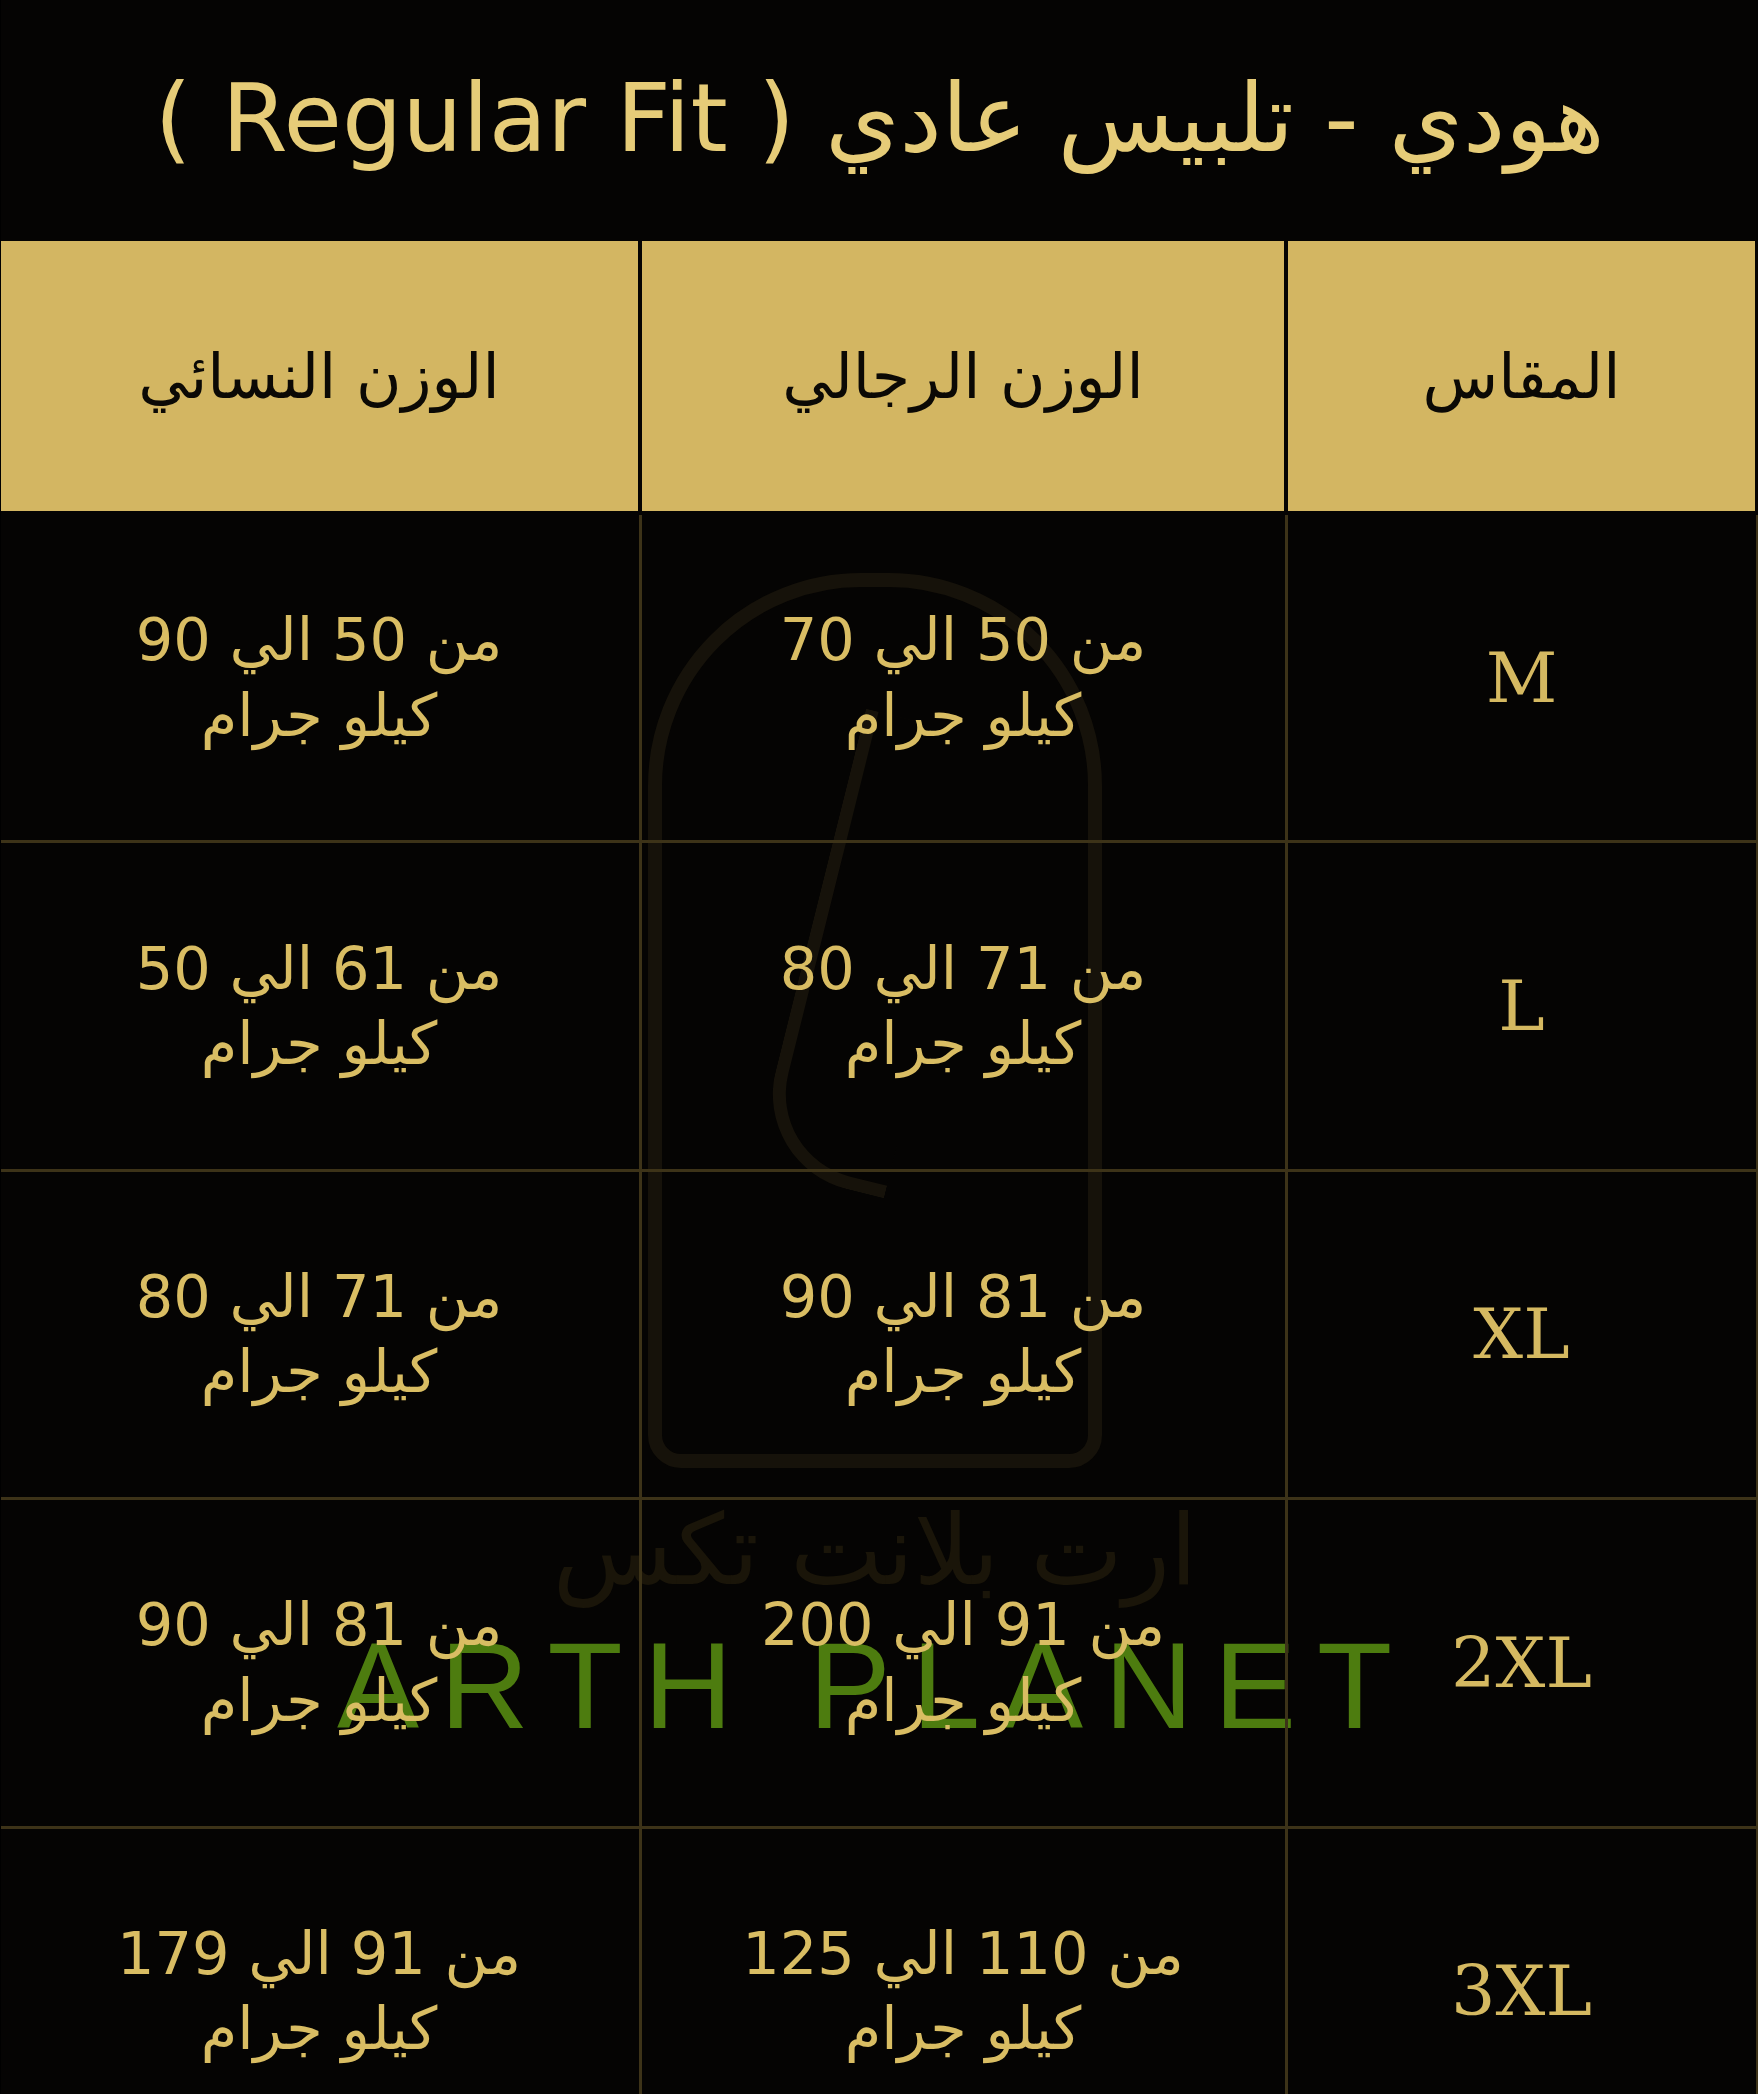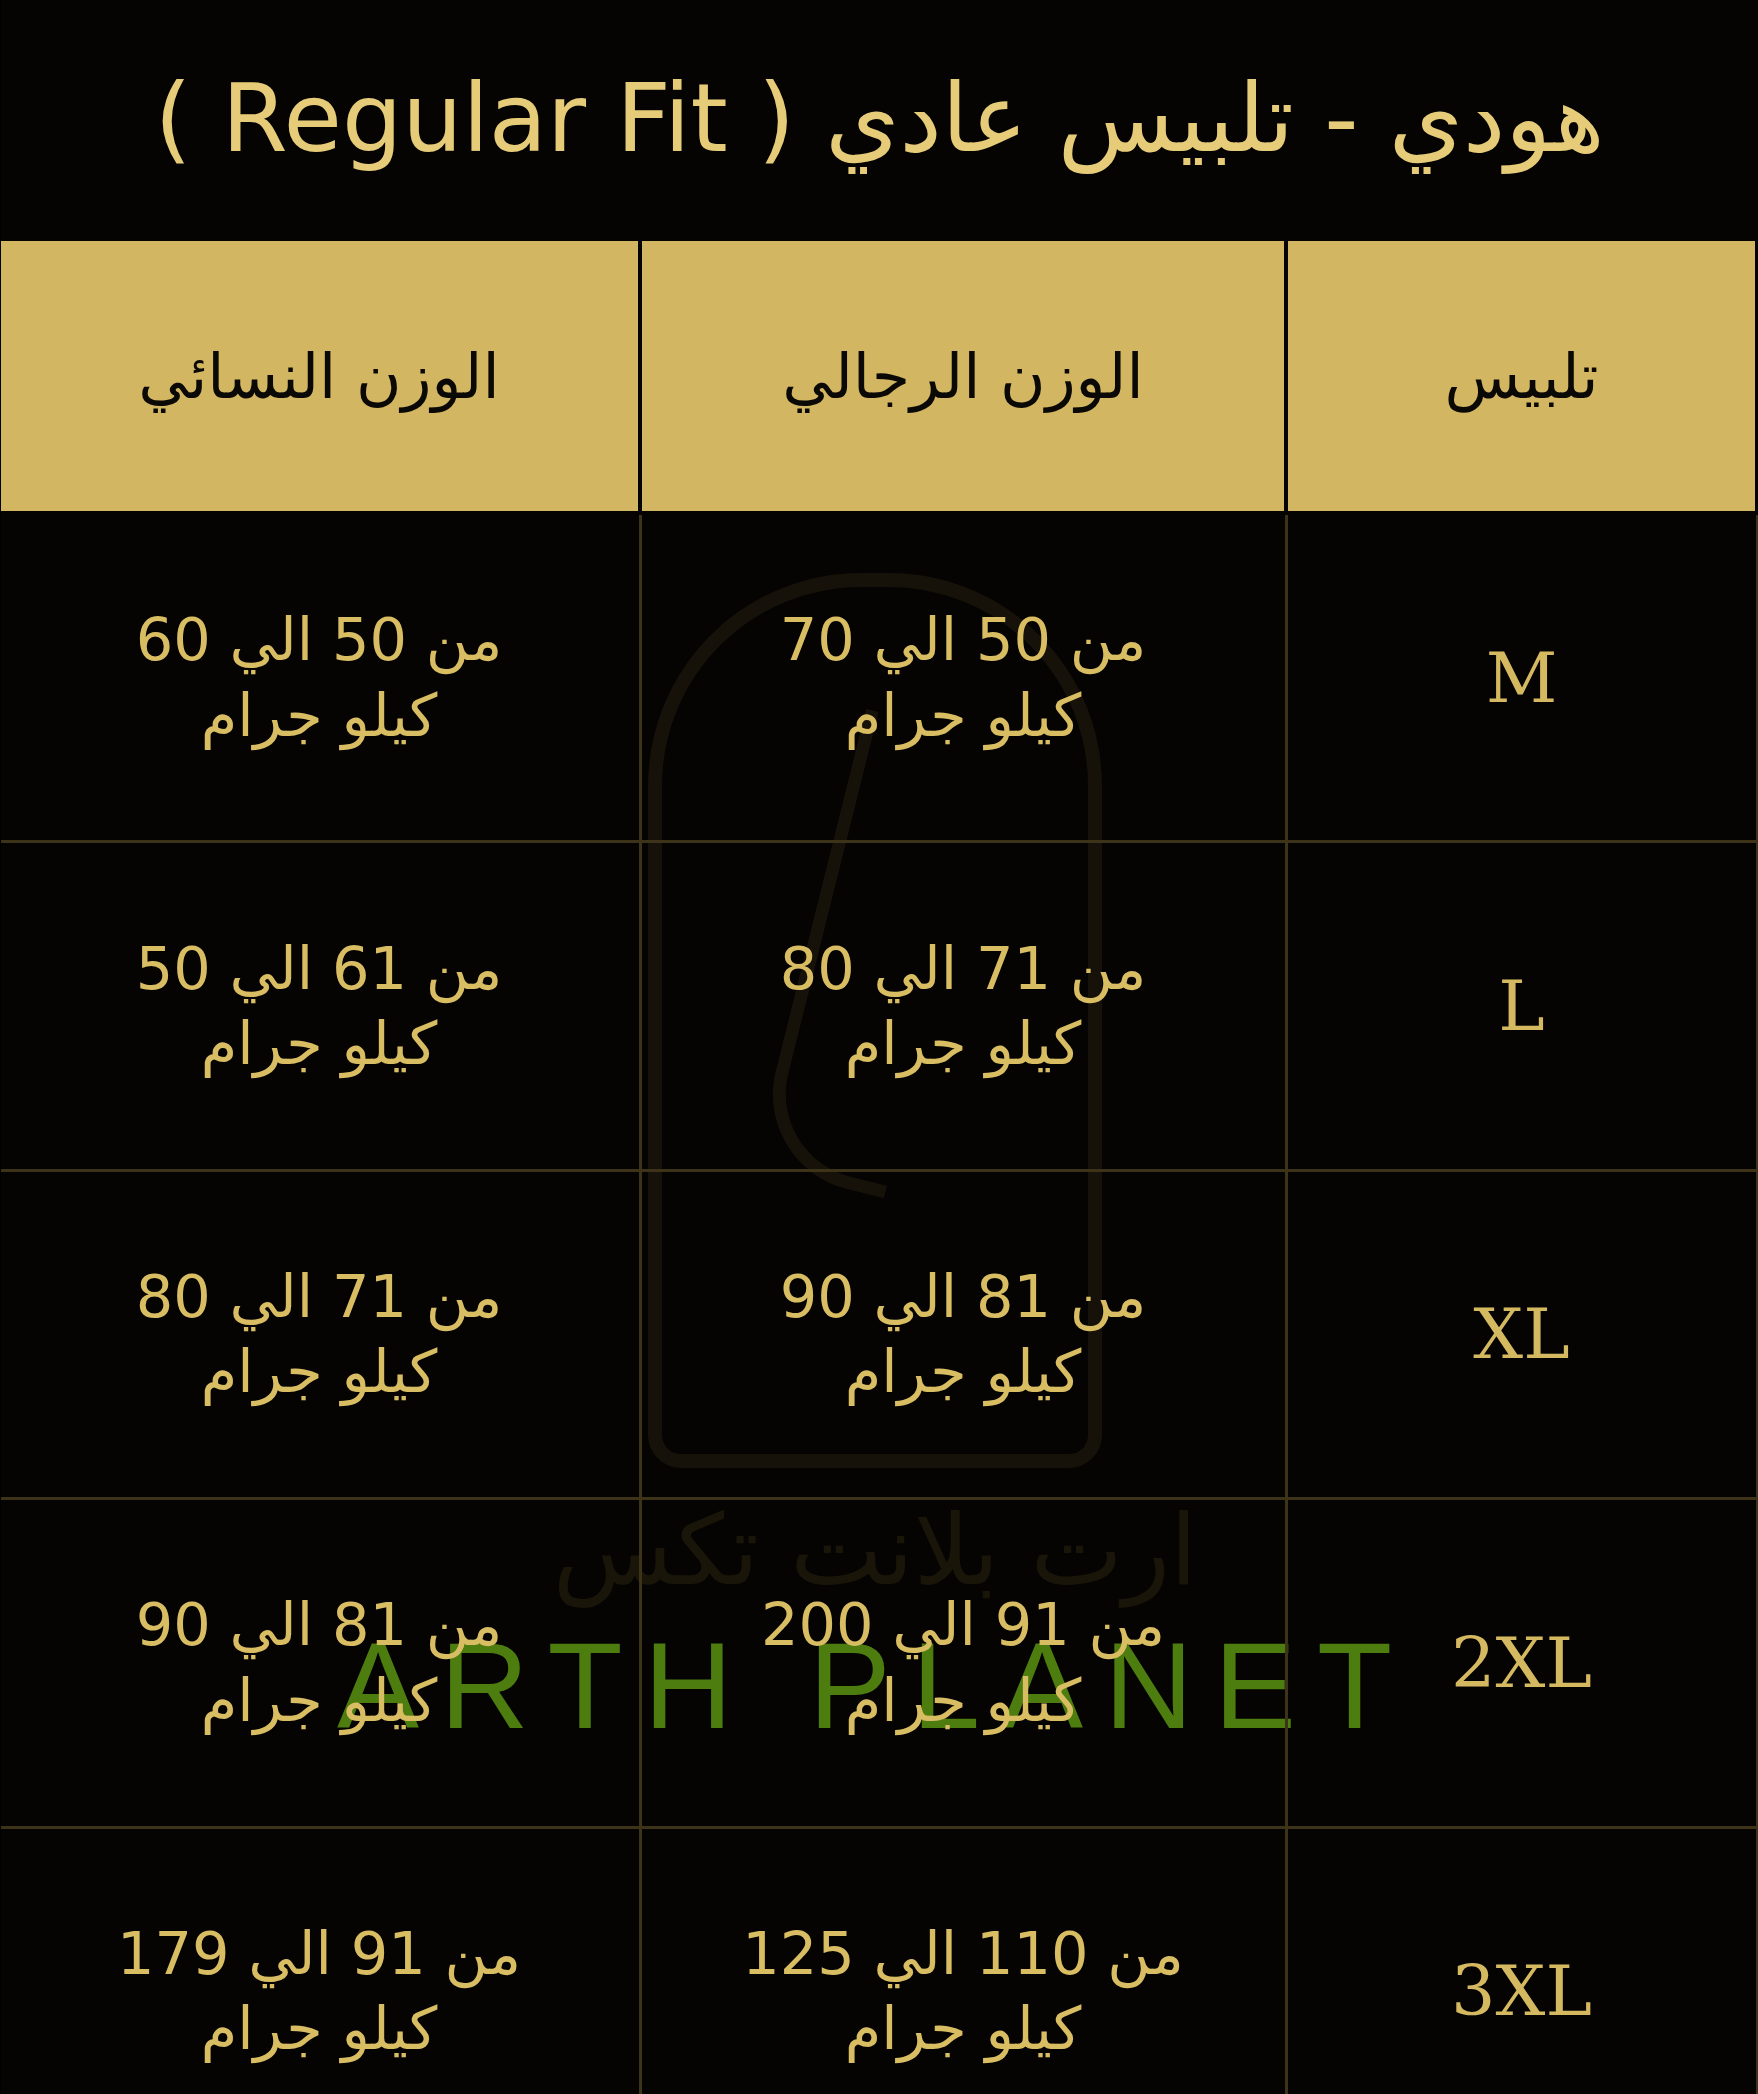--- a/index.html
+++ b/index.html
@@ -156,34 +156,34 @@
     </div>
 
     <table class="size-table">
       <colgroup>
         <col class="c-size">
         <col class="c-men">
         <col class="c-women">
       </colgroup>
       <thead>
         <tr>
-          <th>تلبيس</th>
+          <th>المقاس</th>
           <th>الوزن الرجالي</th>
           <th>الوزن النسائي</th>
         </tr>
       </thead>
       <tbody>
         <tr>
           <td class="size-cell">M</td>
           <td class="weight-cell">
             <span class="line">من 50 الي 70</span>
             <span class="line">كيلو جرام</span>
           </td>
           <td class="weight-cell">
-            <span class="line">من 50 الي 60</span>
+            <span class="line">من 50 الي 90</span>
             <span class="line">كيلو جرام</span>
           </td>
         </tr>
         <tr>
           <td class="size-cell">L</td>
           <td class="weight-cell">
             <span class="line">من 71 الي 80</span>
             <span class="line">كيلو جرام</span>
           </td>
           <td class="weight-cell">

